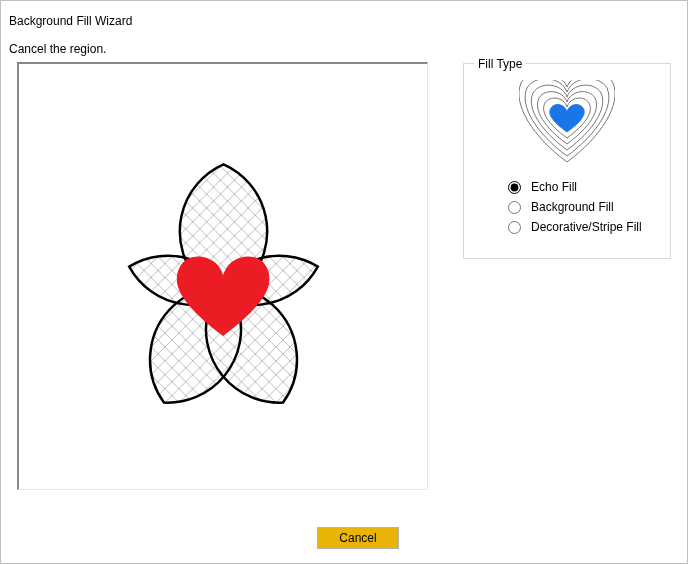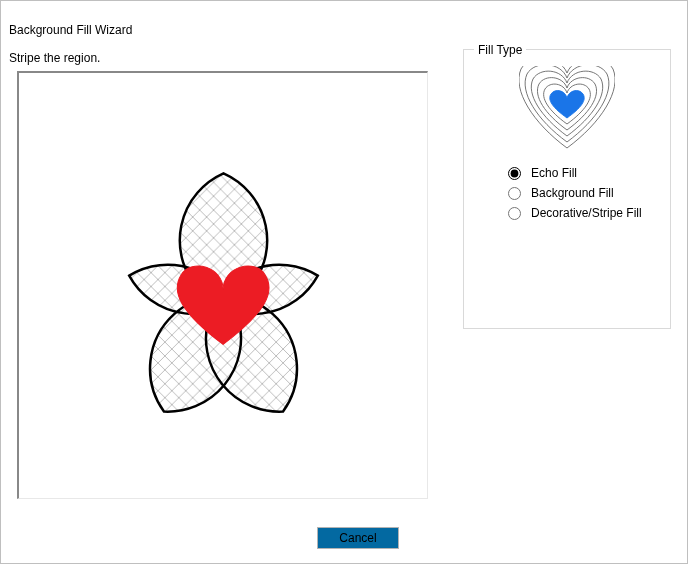--- a/index.html
+++ b/index.html
@@ -13,21 +13,21 @@
   .window {
     width: 688px;
     height: 564px;
     border: 1px solid #bfbfbf;
     background: #fff;
     position: relative;
     display: flex;
     flex-direction: column;
   }
   .title {
-    padding: 22px 8px 4px 8px;
+    padding: 13px 8px 4px 8px;
     font-size: 12px;
   }
   .instr {
     padding: 10px 8px 2px 8px;
     font-size: 12px;
   }
   .content {
     flex: 1;
     display: flex;
     padding: 4px 8px 0 8px;
@@ -49,23 +49,23 @@
     overflow: hidden;
   }
   .preview svg {
     position: absolute;
     left: 0; top: 0;
     width: 100%; height: 100%;
   }
   .side {
     position: absolute;
     left: 462px;
-    top: 48px;
+    top: 62px;
     width: 208px;
-    height: 280px;
+    height: 196px;
     border: 1px solid #d9d9d9;
     padding: 10px 12px 0 12px;
   }
   .side-legend {
     position: absolute;
     top: -7px;
     left: 10px;
     background: #fff;
     padding: 0 4px;
     font-size: 12px;
@@ -99,34 +99,34 @@
     display: flex;
     gap: 30px;
     justify-content: center;
     padding: 12px 0 14px 0;
     margin-left: 28px;
   }
   .btn {
     width: 82px;
     height: 22px;
     border: 1px solid #b3b3b3;
-    background: #0369a1;
+    background: #eab308;
     font-family: inherit;
     font-size: 12px;
     cursor: pointer;
   }
 </style>
 </head>
 <body>
 
 <div class="window">
 
   <div class="title">Background Fill Wizard</div>
 
-  <div class="instr">Stripe the region.</div>
+  <div class="instr">Cancel the region.</div>
 
   <div class="content">
 
     <div class="preview-wrap">
       <div class="preview">
         <svg viewBox="0 0 411 428">
           <defs>
             <pattern id="hatch" patternUnits="userSpaceOnUse" width="14" height="14">
               <path d="M-7,7 L7,-7 M0,14 L14,0 M7,21 L21,7" stroke="#bdbdbd" stroke-width="1"></path>
               <path d="M-7,7 L7,21 M0,0 L14,14 M7,-7 L21,7" stroke="#bdbdbd" stroke-width="1"></path>

